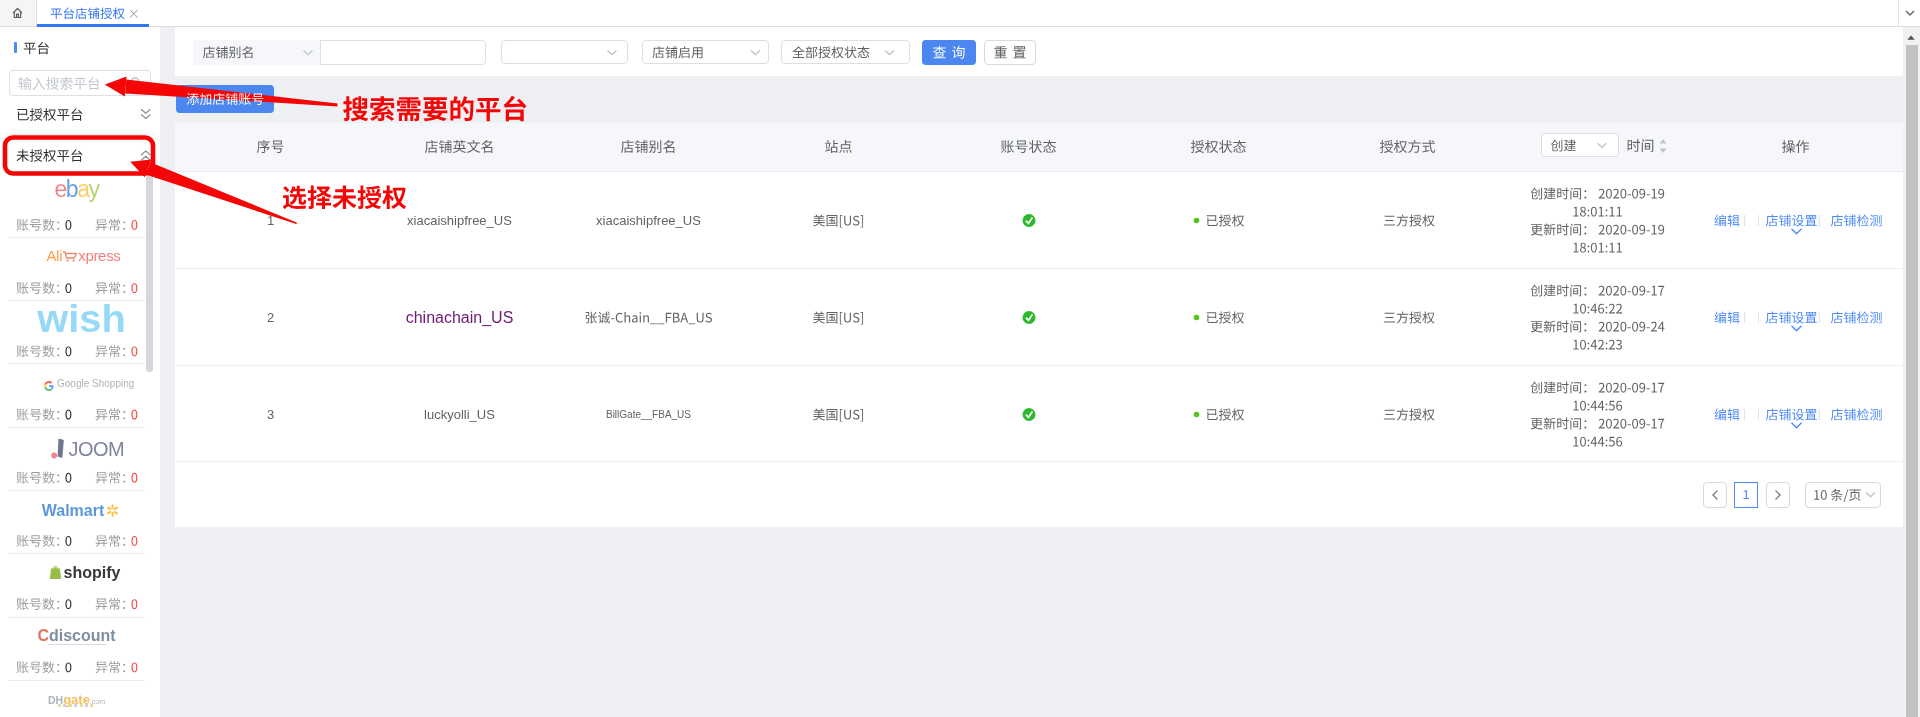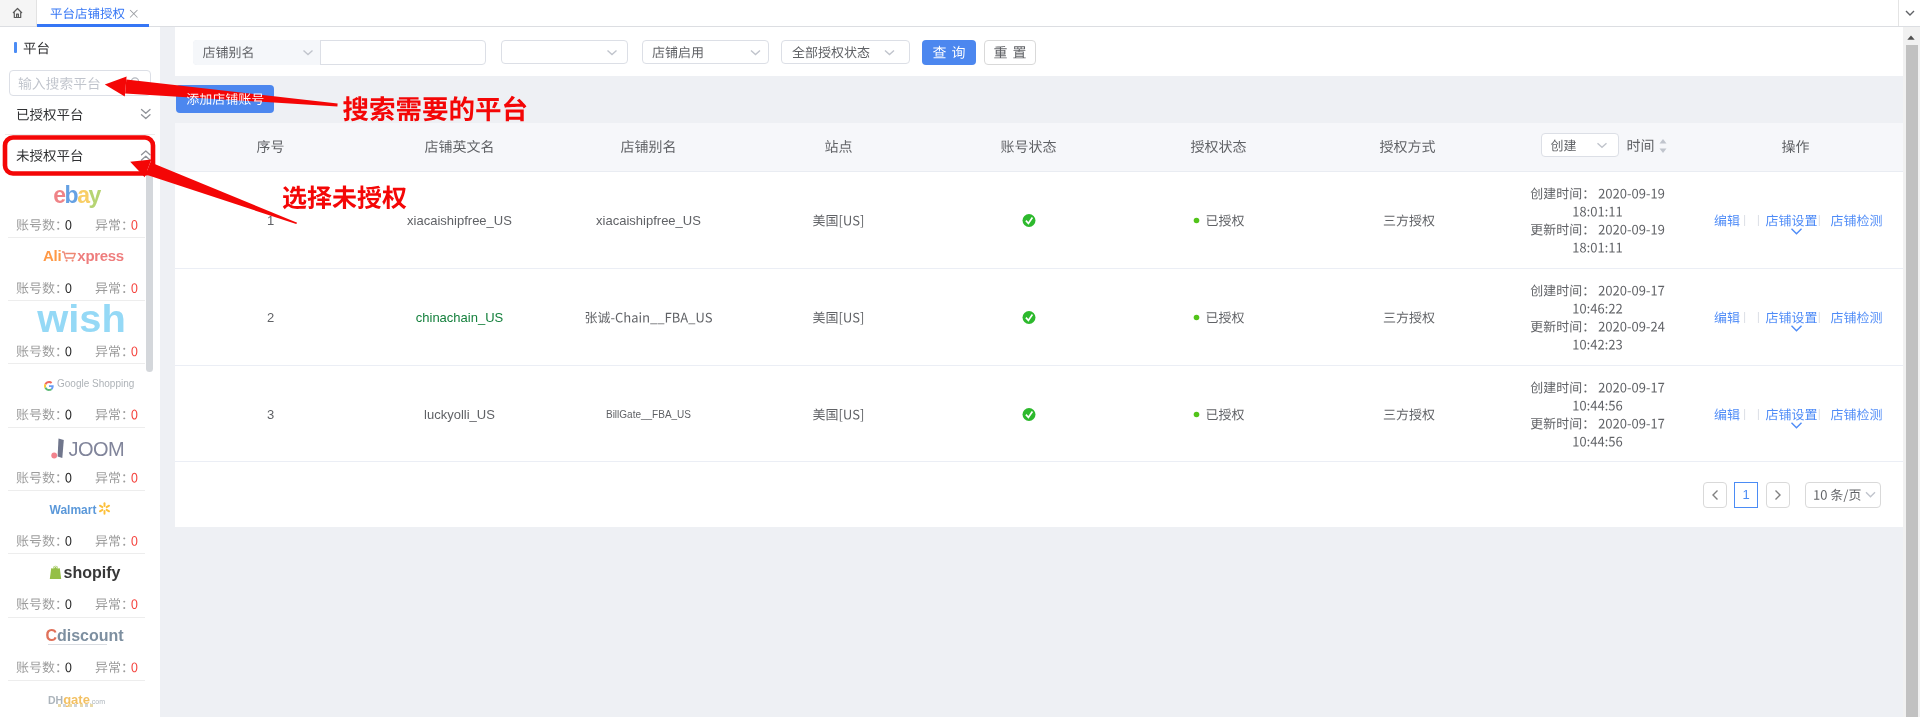--- a/index.html
+++ b/index.html
@@ -77,62 +77,62 @@
 <div class="abs" id="thead"></div>
 <div class="abs" id="tsel"></div>
 <div class="abs rowsep" style="top:268px"></div>
 <div class="abs rowsep" style="top:365px"></div>
 <div class="abs rowsep" style="top:461px"></div>
 <div class="cell" style="left:175.5px;top:213.0px;color:#606266;font-size:13px">1</div>
 <div class="cell" style="left:175.5px;top:310.0px;color:#606266;font-size:13px">2</div>
 <div class="cell" style="left:175.5px;top:407.0px;color:#606266;font-size:13px">3</div>
 <div class="cell" style="left:364.5px;top:213.0px;color:#606266;font-size:13px">xiacaishipfree_US</div>
 <div class="cell" style="left:553.5px;top:213.0px;color:#606266;font-size:13px">xiacaishipfree_US</div>
-<div class="cell" style="left:364.5px;top:310.0px;color:#15803d;font-size:13px">chinachain_US</div>
+<div class="cell" style="left:364.5px;top:310.0px;color:#701a75;font-size:16px">chinachain_US</div>
 <div class="cell" style="left:364.5px;top:407.0px;color:#606266;font-size:13px">luckyolli_US</div>
 <div class="cell" style="left:553.5px;top:407.0px;color:#606266;font-size:10px">BillGate__FBA_US</div>
 <div class="pgbtn" style="left:1703px;top:482px"></div>
 <div class="abs" id="pg1">1</div>
 <div class="pgbtn" style="left:1766px;top:482px"></div>
 <div class="abs" id="pgsel"></div>
 <div class="abs" id="rsb"></div>
 <div class="abs" id="rsbthumb"></div>
-<div class="logo" style="top:182px;font-size:23px;font-weight:bold;letter-spacing:-1.5px;opacity:0.6"><span style="color:#e53238">e</span><span style="color:#0064d2">b</span><span style="color:#f5af02">a</span><span style="color:#86b817">y</span></div>
-<div class="logo" style="left:7px;top:247px;font-size:15px;font-weight:bold;letter-spacing:-0.3px;opacity:0.72"><span style="color:#ff7300">Ali</span><svg width="16" height="13" viewBox="0 0 16 13" style="vertical-align:-2px">
+<div class="logo" style="top:176px;font-size:23px;font-weight:normal;letter-spacing:-1.5px;opacity:0.6"><span style="color:#e53238">e</span><span style="color:#0064d2">b</span><span style="color:#f5af02">a</span><span style="color:#86b817">y</span></div>
+<div class="logo" style="left:7px;top:247px;font-size:15px;font-weight:normal;letter-spacing:-0.3px;opacity:0.72"><span style="color:#ff7300">Ali</span><svg width="16" height="13" viewBox="0 0 16 13" style="vertical-align:-2px">
       <path d="M1 2 h2 l1.5 6 h8 l1.8-4.5 h-10" fill="none" stroke="#e85a3c" stroke-width="1.3" stroke-linejoin="round"></path>
       <circle cx="5.6" cy="10.6" r="1.1" fill="#e85a3c"></circle>
       <circle cx="11.6" cy="10.6" r="1.1" fill="#e85a3c"></circle>
     </svg><span style="color:#e84c4c">xpress</span></div>
 <div class="logo" style="left:5px;top:298px;font-size:38px;font-weight:bold;color:#55c2f1;transform:scaleX(1.05);opacity:0.62">wish</div>
 <div class="abs" style="left:44px;top:378px;font-size:10px;color:#9aa0a6;white-space:nowrap;opacity:0.8"><svg width="10" height="10" viewBox="0 0 48 48" style="vertical-align:-2.5px;margin-right:3px">
       <path fill="#EA4335" d="M24 9.5c3.5 0 6.6 1.2 9.1 3.6l6.8-6.8C35.8 2.4 30.3 0 24 0 14.6 0 6.5 5.4 2.6 13.2l7.9 6.2C12.4 13.4 17.7 9.5 24 9.5z"></path>
       <path fill="#4285F4" d="M46.5 24.5c0-1.6-.1-3.1-.4-4.5H24v9h12.7c-.6 2.9-2.2 5.4-4.7 7.1l7.3 5.7c4.6-4.2 7.2-10.4 7.2-17.3z"></path>
       <path fill="#FBBC05" d="M10.5 28.6c-.5-1.5-.8-3-.8-4.6s.3-3.1.8-4.6l-7.9-6.2C.9 16.5 0 20.1 0 24s.9 7.5 2.6 10.8l7.9-6.2z"></path>
       <path fill="#34A853" d="M24 48c6.3 0 11.6-2.1 15.5-5.7l-7.3-5.7c-2 1.4-4.7 2.2-8.2 2.2-6.3 0-11.6-4.2-13.5-9.9l-7.9 6.2C6.5 42.6 14.6 48 24 48z"></path>
     </svg><span style="vertical-align:1px">Google Shopping</span></div>
 <div class="abs" style="left:50px;top:436px"><svg width="78" height="24" viewBox="0 0 78 24">
       <circle cx="4.2" cy="19.5" r="2.9" fill="#f2838d"></circle>
       <path d="M8.5 2.5 L13.8 4 L12.3 22 L7.6 20.5 Z" fill="#70768c"></path>
       <text x="18.5" y="20" font-size="20" fill="#81859b" letter-spacing="-0.5" font-family="Liberation Sans, sans-serif">JOOM</text>
     </svg></div>
-<div class="logo" style="left:4px;top:502px;font-size:12px;font-weight:bold;color:#3f87d3;opacity:0.85">Walmart<svg width="13" height="13" viewBox="0 0 16 16" style="vertical-align:-1px;margin-left:2px">
+<div class="logo" style="left:4px;top:502px;font-size:16px;font-weight:bold;color:#3f87d3;opacity:0.85">Walmart<svg width="13" height="13" viewBox="0 0 16 16" style="vertical-align:-1px;margin-left:2px">
       <g stroke="#fcb61a" stroke-width="2.4" stroke-linecap="round">
         <line x1="8" y1="1.5" x2="8" y2="5"></line>
         <line x1="8" y1="11" x2="8" y2="14.5"></line>
         <line x1="2.4" y1="4.5" x2="5.4" y2="6.3"></line>
         <line x1="10.6" y1="9.7" x2="13.6" y2="11.5"></line>
         <line x1="2.4" y1="11.5" x2="5.4" y2="9.7"></line>
         <line x1="10.6" y1="6.3" x2="13.6" y2="4.5"></line>
       </g>
     </svg></div>
 <div class="logo" style="left:8px;top:564px;font-size:16px;font-weight:bold;color:#383838"><svg width="13" height="15" viewBox="0 0 13 15" style="vertical-align:-2px;margin-right:2px">
       <path d="M4 3.5 Q4 0.8 6.5 0.8 Q9 0.8 9 3.5 L10.8 3.2 L12.2 14 L0.8 14 L2.2 3.2 Z" fill="#95bf47"></path>
       <path d="M4.8 3.4 Q4.8 1.6 6.5 1.6 Q8.2 1.6 8.2 3.4" fill="none" stroke="#fff" stroke-width="0.9"></path>
     </svg>shopify</div>
-<div class="logo" style="left:8px;top:627px;font-size:16px;font-weight:bold"><span style="color:#e0715a">C</span><span style="color:#7d8fa0">discount</span></div>
+<div class="logo" style="left:0;top:627px;font-size:16px;font-weight:bold"><span style="color:#e0715a">C</span><span style="color:#7d8fa0">discount</span></div>
 <div class="abs" style="left:48px;top:643.8px;width:59px;height:1.5px;background:#b9c0c8;opacity:0.55"></div>
 <div class="logo" style="top:691.5px;font-size:10.5px;font-weight:bold;color:#98a2ab;opacity:0.8">DH<span style="color:#f0b13c;font-size:13px">gate</span><span style="font-size:7px;font-weight:normal">.com</span></div>
 <div class="abs" style="left:58.0px;top:703.5px;width:3px;height:3.5px;background:#e8d9a8"></div>
 <div class="abs" style="left:63.4px;top:703.5px;width:3px;height:3.5px;background:#cfd4d9"></div>
 <div class="abs" style="left:68.8px;top:703.5px;width:3px;height:3.5px;background:#e8d9a8"></div>
 <div class="abs" style="left:74.2px;top:703.5px;width:3px;height:3.5px;background:#cfd4d9"></div>
 <div class="abs" style="left:79.6px;top:703.5px;width:3px;height:3.5px;background:#e8d9a8"></div>
 <div class="abs" style="left:85.0px;top:703.5px;width:3px;height:3.5px;background:#cfd4d9"></div>
 <div class="abs" style="left:90.4px;top:703.5px;width:3px;height:3.5px;background:#e8d9a8"></div>
 <svg id="svgov" width="1920" height="717" viewBox="0 0 1920 717">

